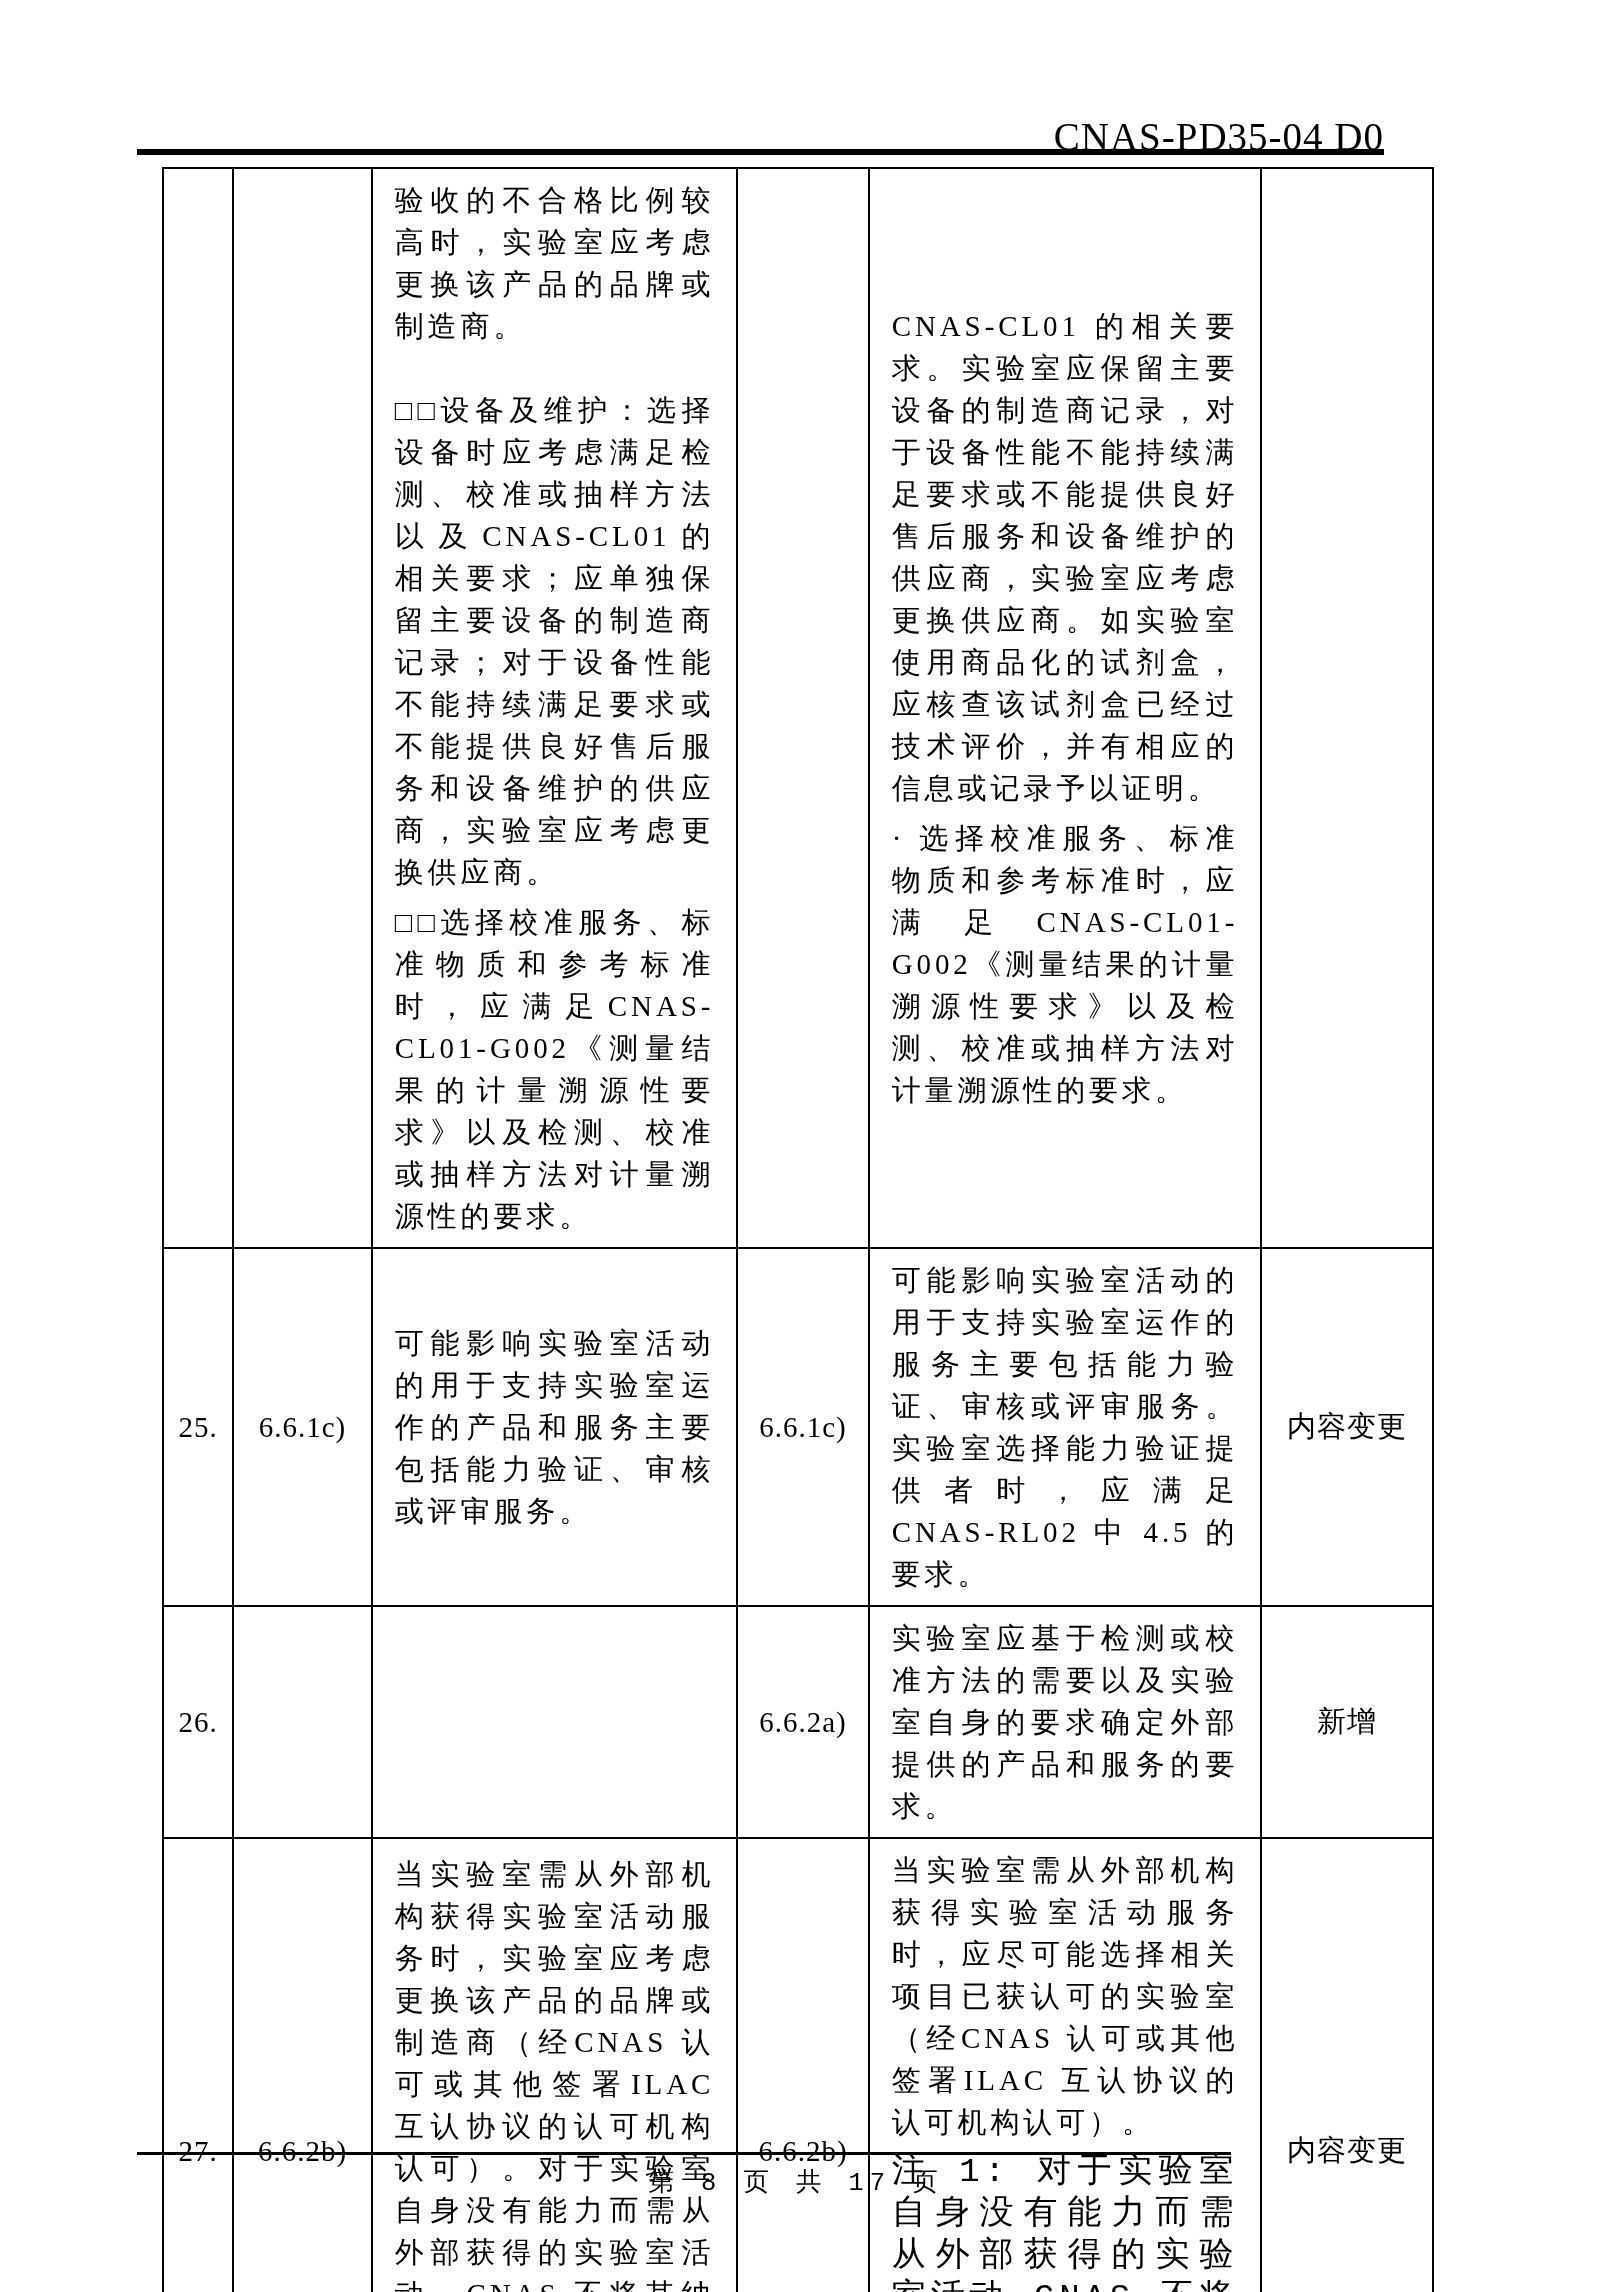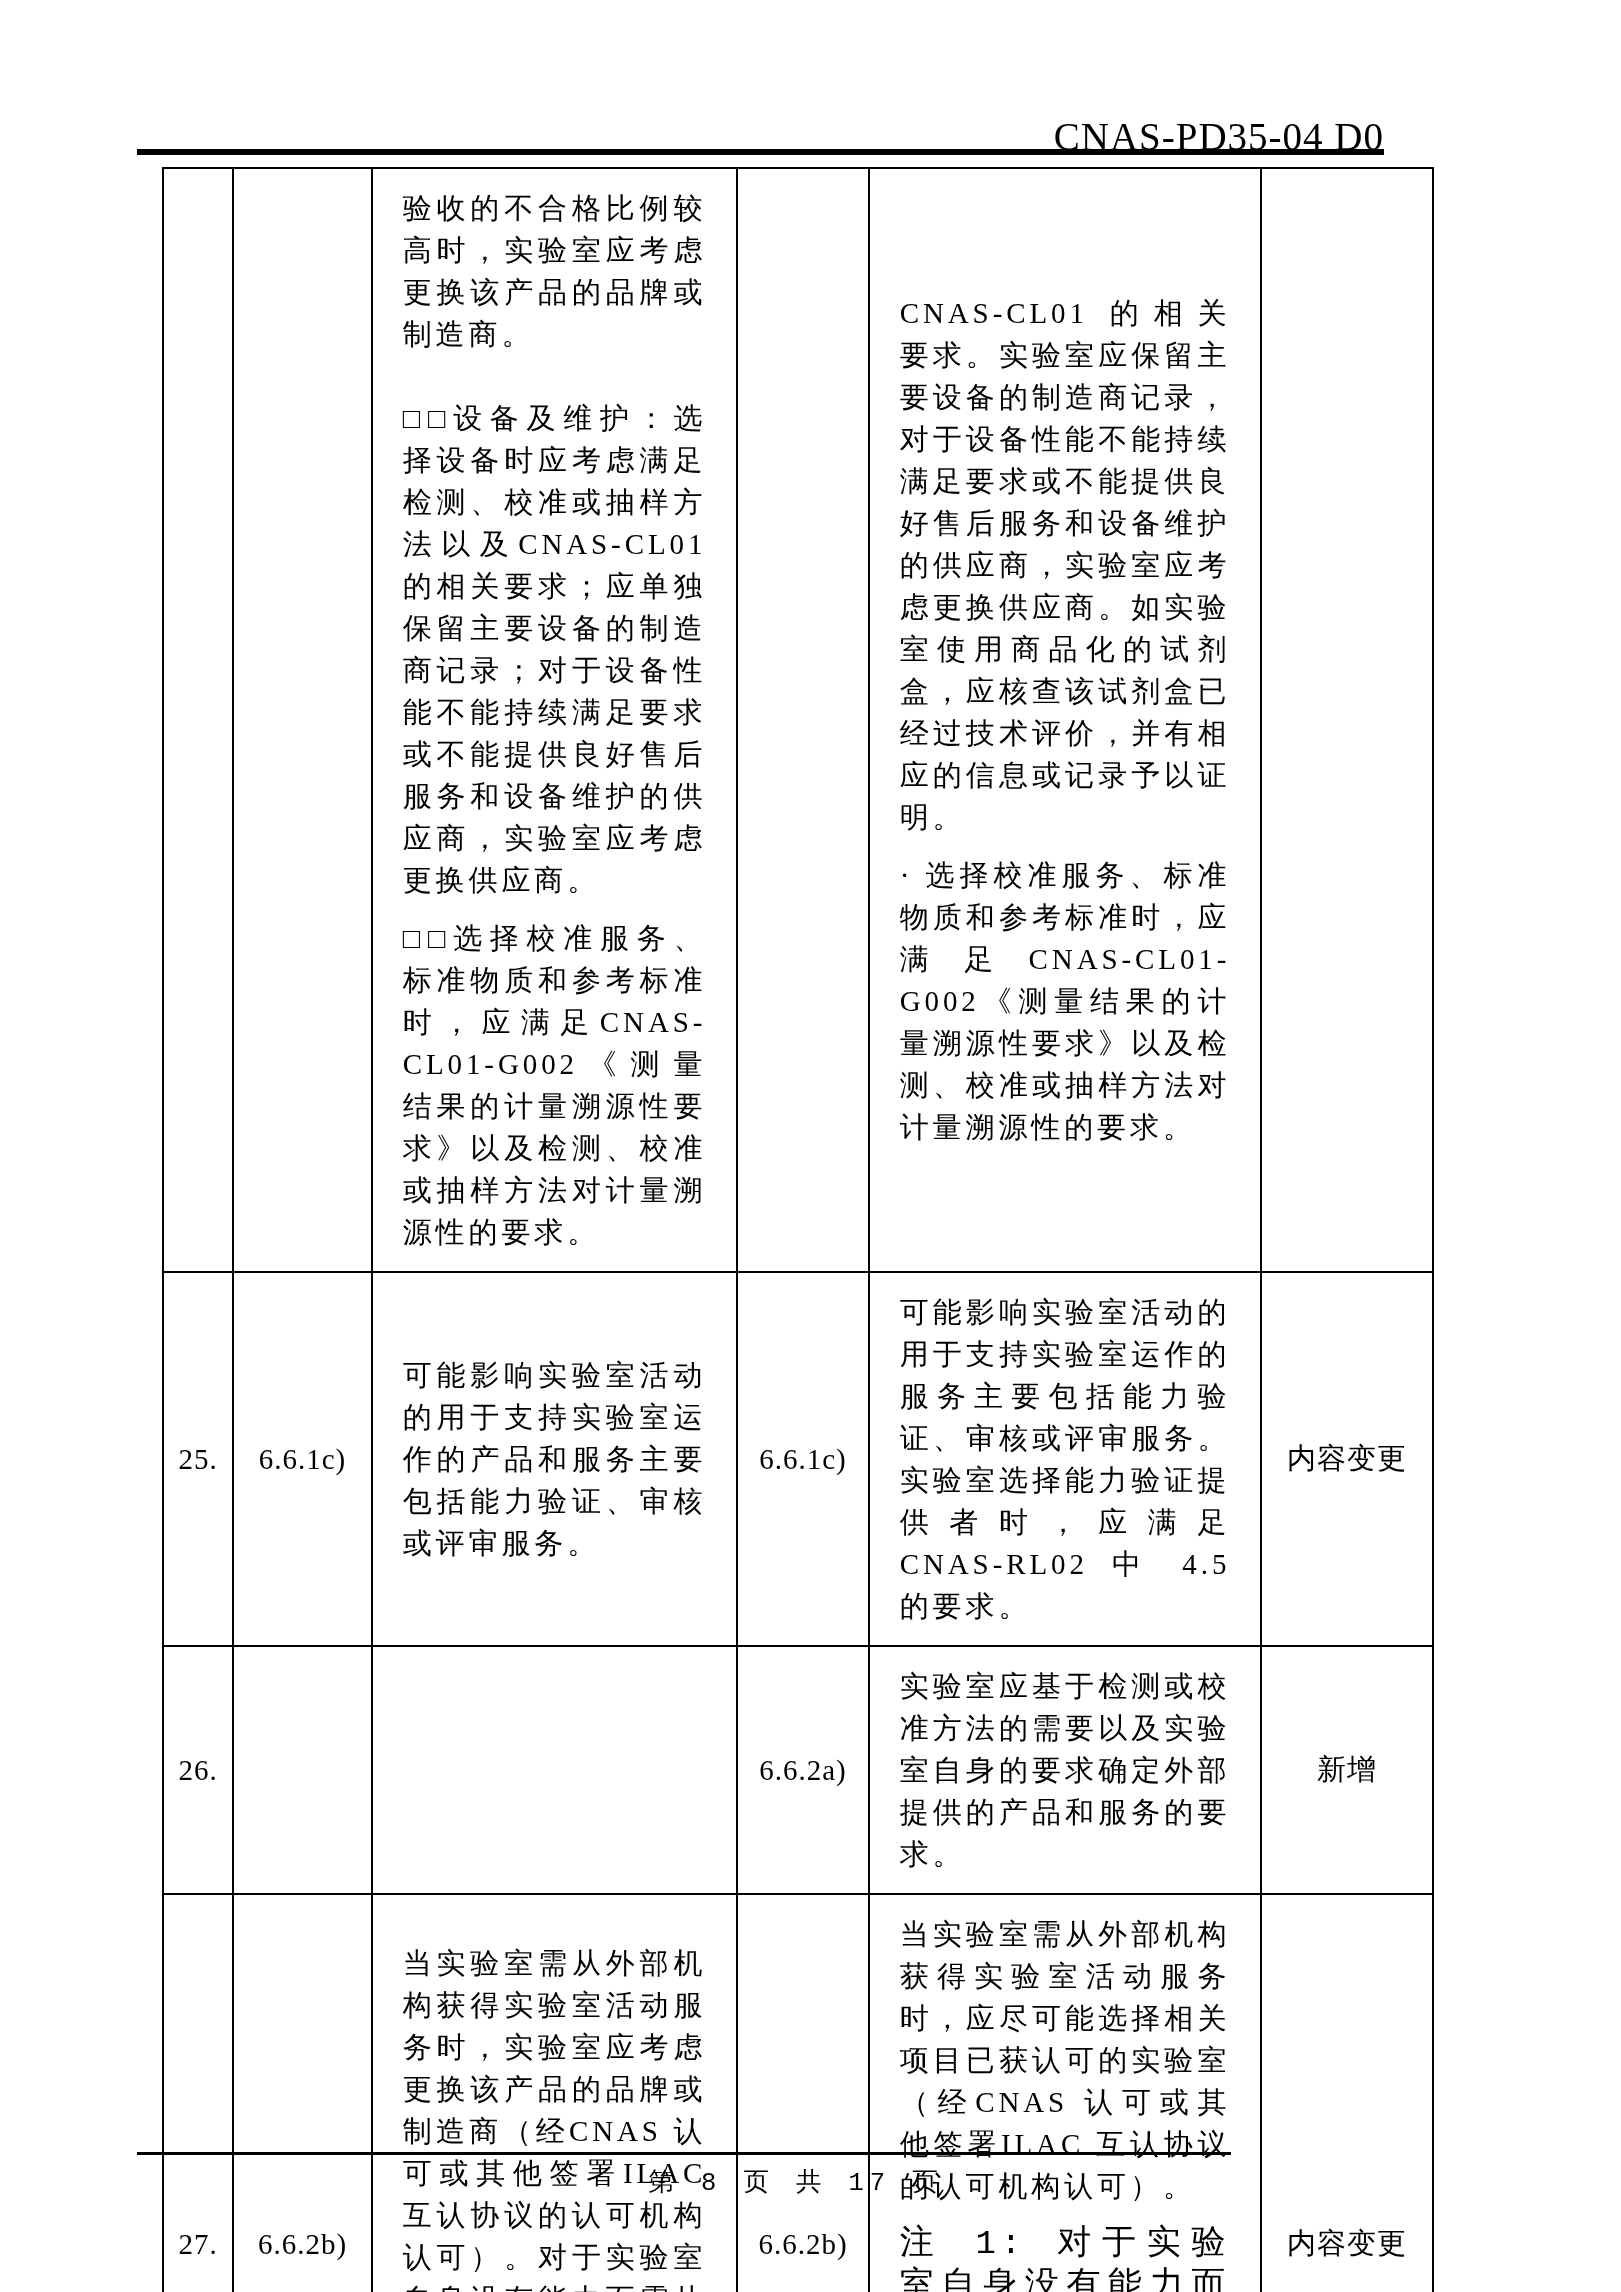--- a/index.html
+++ b/index.html
@@ -29,21 +29,21 @@
   }
   table.cmp td{
     border:2px solid #000;vertical-align:middle;overflow:hidden;
     padding:2px 13.7px;
   }
   td.seq,td.clause,td.change{
     text-align:center;font-size:29px;letter-spacing:1px;padding:2px 3.9px;margin-left:48px;
   }
   td.txt{font-size:29px;line-height:42px;letter-spacing:3.9px;}
   td.top{vertical-align:top;padding-top:7.8px;}
-  .para{margin:16px;text-align:justify;text-align-last:left;}
+  .para{margin:8px;text-align:justify;text-align-last:left;}
   .para.gap{margin-top:42px;}
   .para.note{
     font-size:34px;letter-spacing:4.9px;line-height:42px;
     font-family:"Liberation Mono","DejaVu Sans Mono",monospace;
   }
   .u{
     text-decoration-thickness:2px;
     text-underline-offset:4.9px;
   }
 </style>

